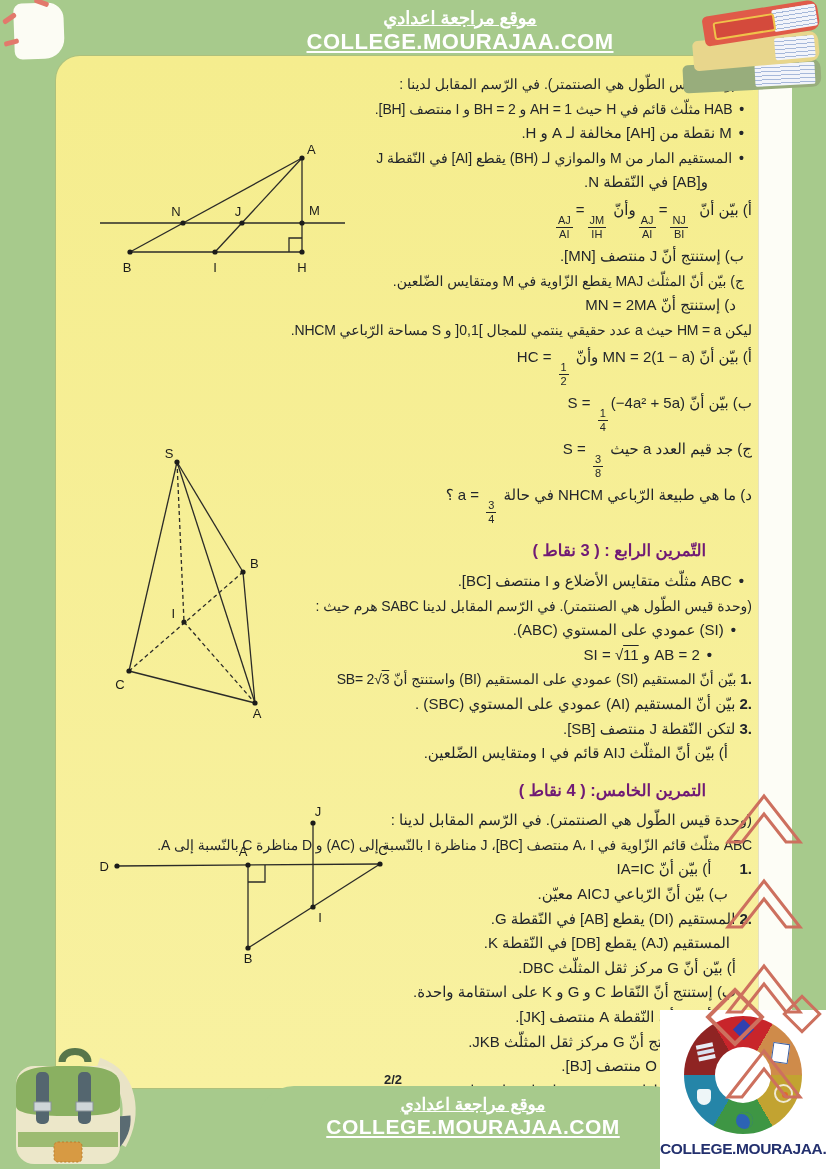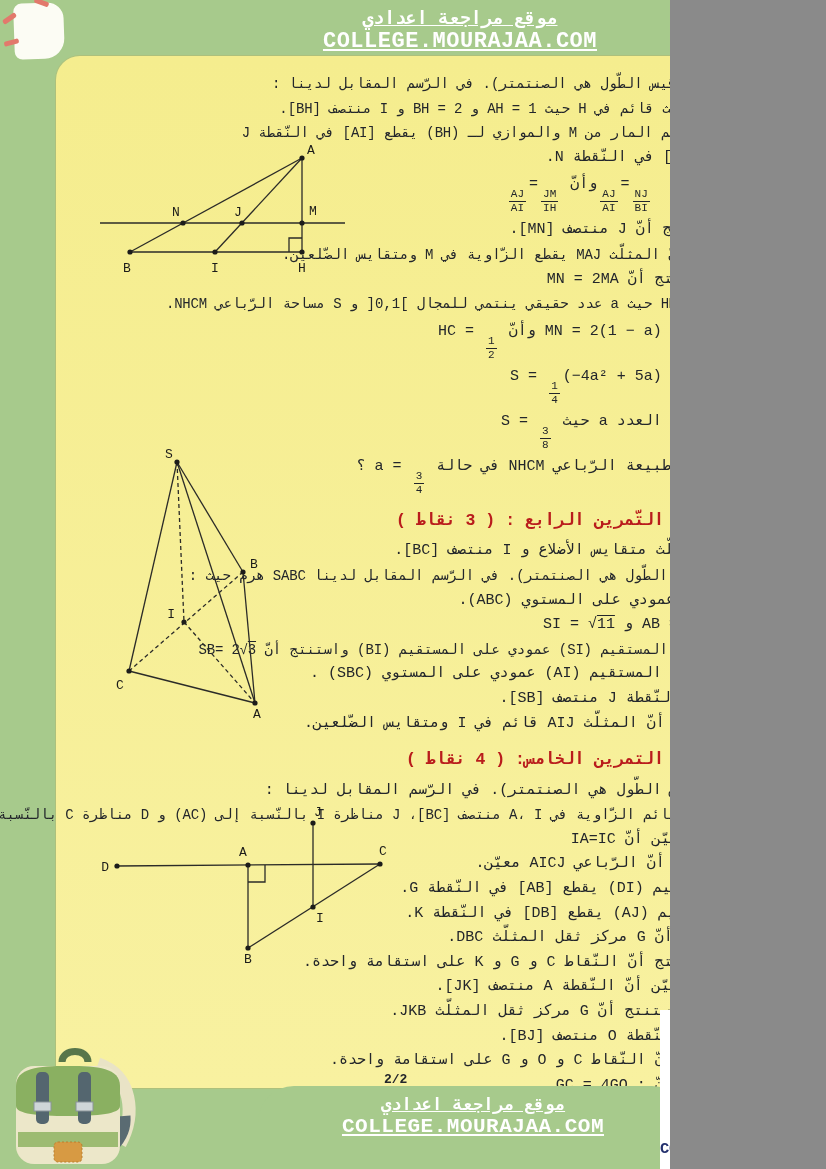--- a/index.html
+++ b/index.html
@@ -1,17 +1,17 @@
 <!DOCTYPE html>
 <html><head>
 <meta charset="utf-8">
 <style>
   html,body{margin:0;padding:0;background:#8a8a8a;}
-  .page{position:relative;width:670px;height:1169px;background:#a7ca8c;overflow:hidden;
-        font-family:Liberation Mono, monospace;color:#23262b;}
+  .page{position:relative;width:826px;height:1169px;background:#a7ca8c;overflow:hidden;
+        font-family:Liberation Sans, sans-serif;color:#23262b;}
   
   .stripe{position:absolute;left:756px;top:52px;width:36px;height:1117px;background:#fdfdf6;}
   
   .paper{position:absolute;left:56px;top:56px;width:702px;height:1032px;
          background:linear-gradient(180deg,#f5ed8e,#f8f1a0);
          border-radius:24px 14px 6px 6px;box-shadow:0 0 0 1px rgba(185,175,95,.35);}
   
   .header{position:absolute;left:140px;top:7px;width:640px;text-align:center;color:#ffffff;font-weight:bold;z-index:4;}
   .header .h1{font-size:18px;text-decoration:underline;}
   .header .h2{font-size:22px;text-decoration:underline;letter-spacing:.5px;}
@@ -43,21 +43,21 @@
   .tight{font-size:14px;letter-spacing:-0.2px;}
   .lnum{font-weight:bold;}
   .bm{font-weight:bold;margin-left:7px;}
   .ind1{margin-right:8px;}.ind2{margin-right:16px;}.ind3{margin-right:24px;}
   .ind4{margin-right:44px;}.indc{margin-right:22px;}.indb{margin-right:40px;}
   .eq{margin:3px 0;}
   .frac{display:inline-flex;flex-direction:column;align-items:center;vertical-align:-9px;
         font-size:11px;line-height:13px;margin:0 3px;}
   .fn{border-bottom:1px solid #23262b;padding:0 2px;}
   .sqrtv{text-decoration:overline;}
-  .exh{color:#b91c1c;font-weight:bold;font-size:16.5px;margin:12px 88px 6px 0;white-space:nowrap;}
+  .exh{color:#701a75;font-weight:bold;font-size:16.5px;margin:12px 46px 6px 0;white-space:nowrap;}
   .pageno{position:absolute;left:384px;top:1072px;font-weight:bold;font-size:13px;z-index:3;}
   
   .fig{position:absolute;z-index:2;}
   .fig path{stroke:#2b2b28;stroke-width:1.3;fill:none;}
   .fig .dash{stroke-dasharray:4 3;}
   .fig circle{fill:#1c1c1a;stroke:none;}
   .fig text{font-size:13px;fill:#1c1c1a;}
   
   .chevrons{position:absolute;left:720px;top:776px;z-index:6;}
   .chev{stroke:#cd705e;stroke-width:3;fill:none;}
@@ -110,20 +110,21 @@
     <div class="book bk-red">
       <div class="pages"></div>
       <div class="bk-label"></div>
     </div>
   </div>
 
   <div class="content">
 
     <div class="ln tight"><b class="lnum" dir="ltr">2.</b> <span>(وحدة قيس الطّول هي الصنتمتر). في الرّسم المقابل لدينا :</span></div>
     <div class="ln tight ind1"><span class="bm">•</span><span>HAB مثلّث قائم في H حيث AH = 1 و BH = 2 و I منتصف [BH].</span></div>
+    <div class="ln ind1"><span class="bm">•</span><span>M نقطة من [AH] مخالفة لـ A و H.</span></div>
     <div class="ln tight ind1"><span class="bm">•</span><span>المستقيم المار من M والموازي لـ (BH) يقطع [AI] في النّقطة J</span></div>
     <div class="ln ind4"><span>و[AB] في النّقطة N.</span></div>
 
     <div class="ln eq ind1">
       <span>أ) بيّن أنّ</span>
       <span dir="ltr">
         <span class="frac">
             <span class="fn">AJ</span>
             <span>AI</span>
           </span><span>=</span><span class="frac">

